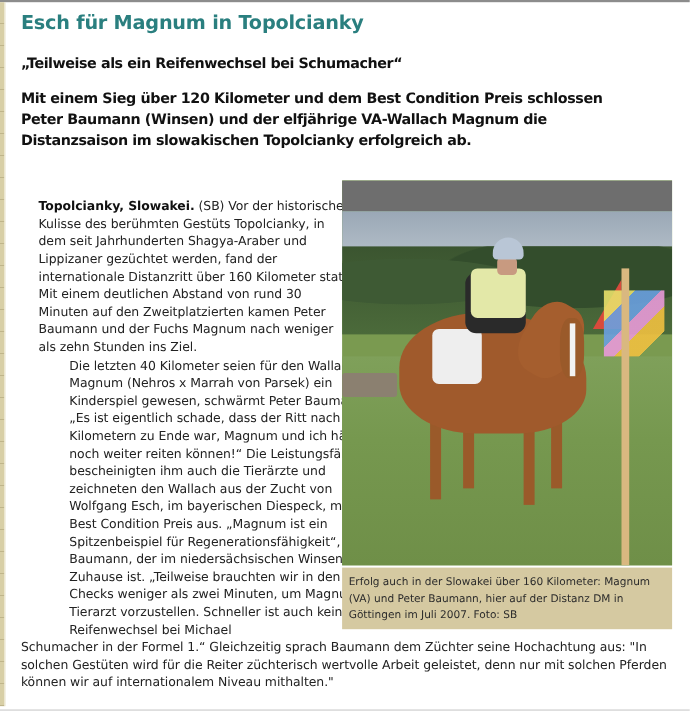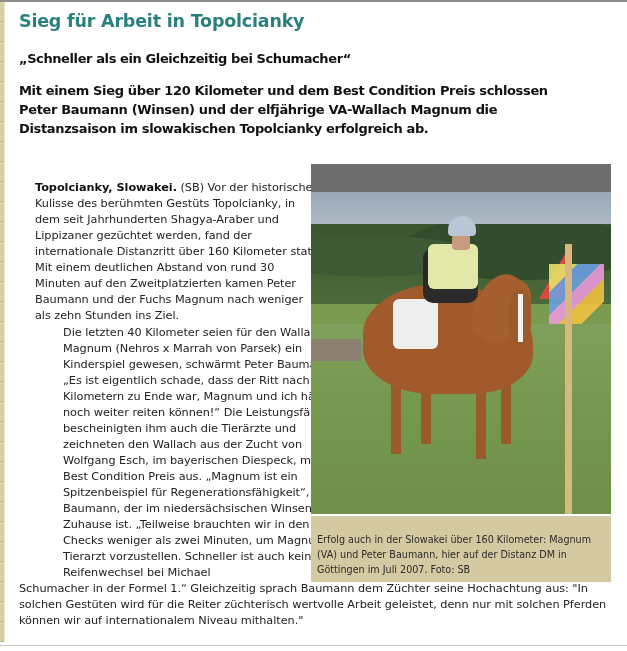--- a/index.html
+++ b/index.html
@@ -64,34 +64,34 @@
       background:
         linear-gradient(#9a5a2a,#9a5a2a) 10px 0/10px 70px no-repeat,
         linear-gradient(#9a5a2a,#9a5a2a) 40px 0/10px 60px no-repeat,
         linear-gradient(#9a5a2a,#9a5a2a) 95px 0/10px 75px no-repeat,
         linear-gradient(#9a5a2a,#9a5a2a) 120px 0/10px 60px no-repeat; }
     .photo .pole { position: absolute; left: 254px; top: 80px; width: 7px; height: 270px; background: #d9b880; }
     .photo .flag { position: absolute; left: 228px; top: 90px; width: 0; height: 0; border-bottom: 45px solid #d84a3c; border-left: 26px solid transparent; }
     .photo .ribbons { position: absolute; left: 238px; top: 100px; width: 55px; height: 60px;
       background: linear-gradient(135deg, #e8e06a 0 25%, #6aa0e0 25% 45%, #e89ad8 45% 60%, #f0c040 60% 80%, transparent 80%); opacity: 0.9; }
     .caption {
-      width: 288px; background: #d5c9a1; padding: 16px 6px 5px 6px;
+      width: 288px; background: #d5c9a1; padding: 6px 6px 5px 6px;
       font-size: 9.6px; line-height: 15px; color: #2b2b2b; margin-top: 2px;
       font-family: "DejaVu Sans", sans-serif;
     }
   </style>
 </head>
 <body>
 
 <div class="topline"></div>
 <div class="leftbar"></div>
 
 <div class="content">
-  <h1>Sieg für Arbeit in Topolcianky</h1>
-  <p class="subtitle">„Schneller als ein Gleichzeitig bei Schumacher“</p>
+  <h1>Esch für Magnum in Topolcianky</h1>
+  <p class="subtitle">„Teilweise als ein Reifenwechsel bei Schumacher“</p>
   <p class="lead">Mit einem Sieg über 120 Kilometer und dem Best Condition Preis schlossen Peter Baumann (Winsen) und der elfjährige VA-Wallach Magnum die Distanzsaison im slowakischen Topolcianky erfolgreich ab.</p>
 
   <p class="p1 body-text"><span class="lead-in">Topolcianky, Slowakei.</span><span> (SB) Vor der historischen Kulisse des berühmten Gestüts Topolcianky, in dem seit Jahrhunderten Shagya-Araber und Lippizaner gezüchtet werden, fand der internationale Distanzritt über 160 Kilometer statt. Mit einem deutlichen Abstand von rund 30 Minuten auf den Zweitplatzierten kamen Peter Baumann und der Fuchs Magnum nach weniger als zehn Stunden ins Ziel.</span></p>
 
   <div class="p2 body-text">
     <span class="wrapline">Die letzten 40 Kilometer seien für den Wallach Magnum (Nehros x Marrah von Parsek) ein Kinderspiel gewesen, schwärmt Peter Baumann. „Es ist eigentlich schade, dass der Ritt nach 160 Kilometern zu Ende war, Magnum und ich hätten noch weiter reiten können!“ Die Leistungsfähigkeit bescheinigten ihm auch die Tierärzte und zeichneten den Wallach aus der Zucht von Wolfgang Esch, im bayerischen Diespeck, mit dem Best Condition Preis aus. „Magnum ist ein Spitzenbeispiel für Regenerationsfähigkeit“, erklärt Baumann, der im niedersächsischen Winsen Zuhause ist. „Teilweise brauchten wir in den Vet-Checks weniger als zwei Minuten, um Magnum dem Tierarzt vorzustellen. Schneller ist auch kein Reifenwechsel bei Michael</span>
     <span>Schumacher in der Formel 1.“ Gleichzeitig sprach Baumann dem Züchter seine Hochachtung aus: "In solchen Gestüten wird für die Reiter züchterisch wertvolle Arbeit geleistet, denn nur mit solchen Pferden können wir auf internationalem Niveau mithalten."</span>
   </div>
 
   <div class="figure" style="left:292px;">

